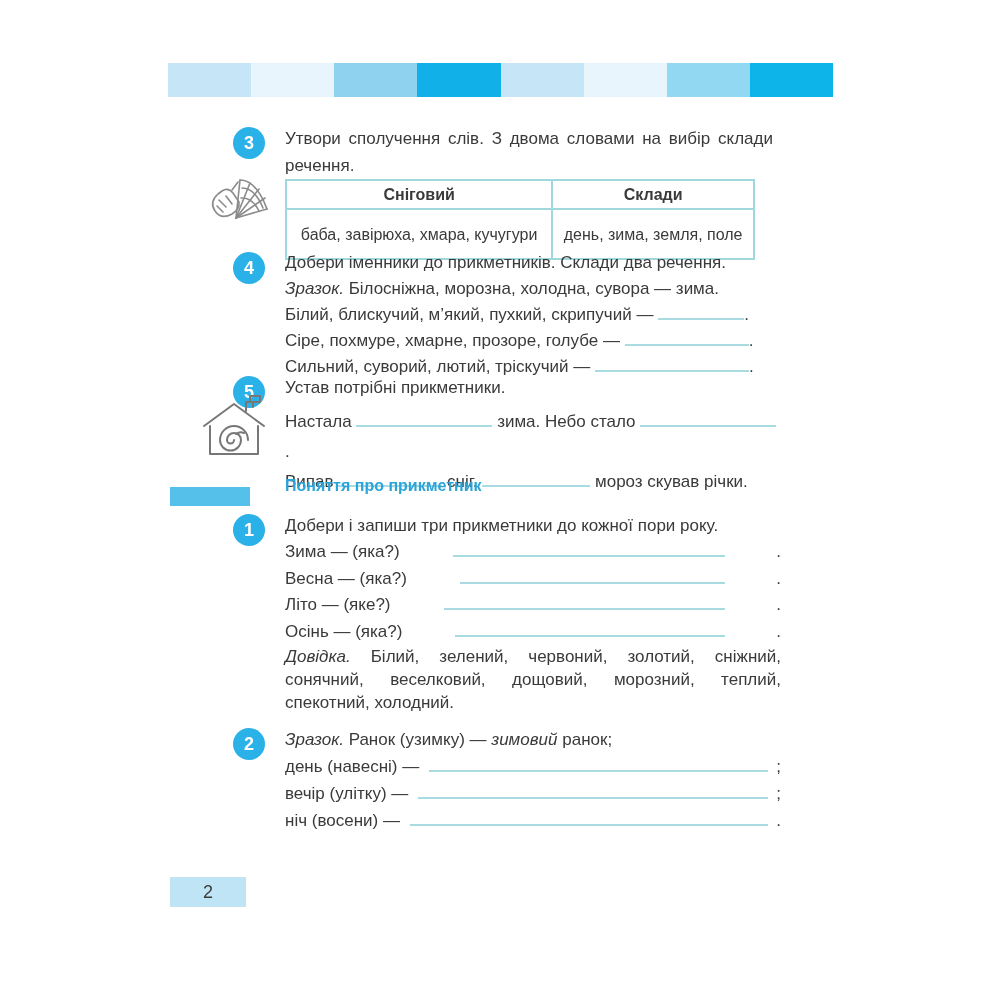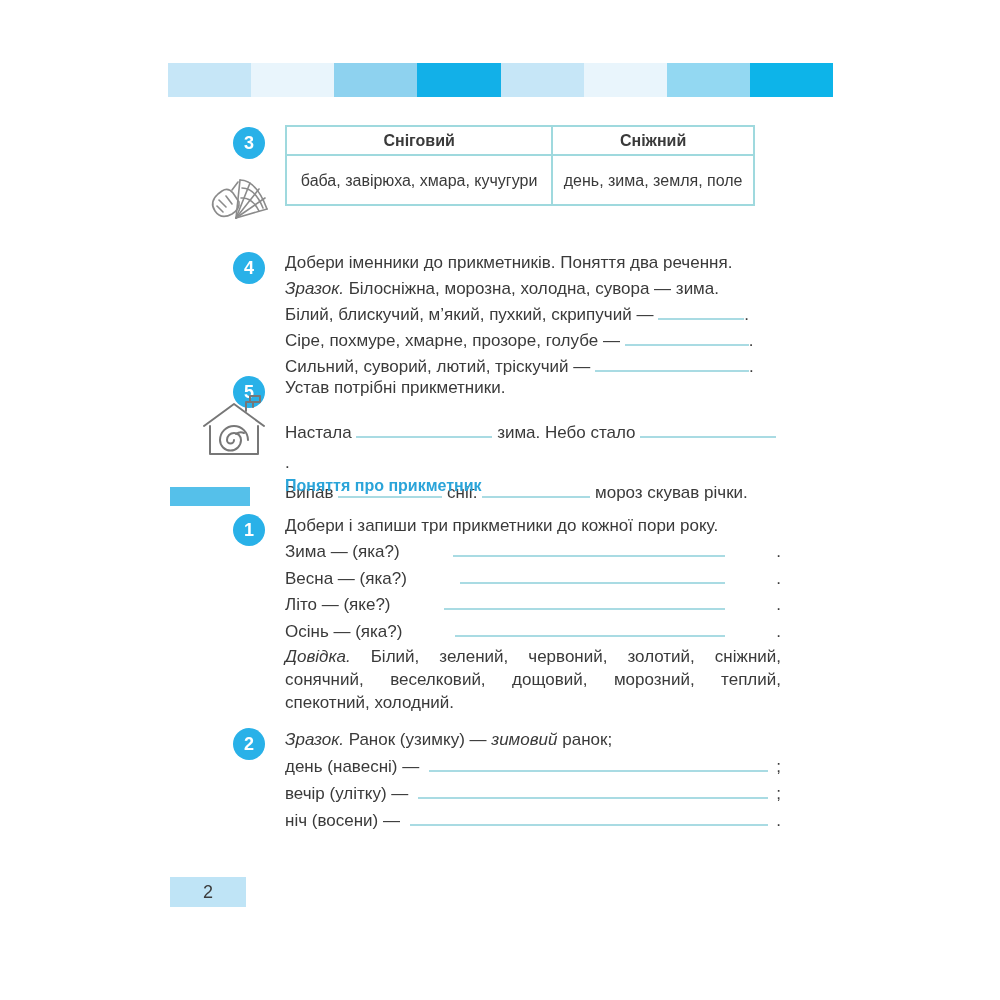--- a/index.html
+++ b/index.html
@@ -30,21 +30,21 @@
   th{height:29px;font-weight:bold;}
   td{height:50px;font-weight:normal;}
   
   #sec-bar{left:170px;top:487px;width:80px;height:19px;background:var(--section_bar);}
   #sec-title{left:285px;top:477px;font-size:16px;font-weight:bold;color:var(--section_title);}
   
   #ex3{left:233px;top:125px;width:540px;}
   #ex4{left:233px;top:250px;width:548px;}
   #ex4 .content{line-height:26px;}
   #ex5{left:233px;top:374px;width:548px;}
-  #ex5 .lines{line-height:30px;margin-top:17px;}
+  #ex5 .lines{line-height:30px;margin-top:6px;}
   #ex1{left:233px;top:512px;width:548px;}
   #ex1 .fline{line-height:26.5px;gap:43px;}
   #ex1 .hint{line-height:23px;}
   #ex2{left:233px;top:726px;width:548px;}
   #ex2 .content{line-height:27px;}
   
   #icon-writing{left:204px;top:168px;}
   #icon-house{left:196px;top:394px;}
   
   #page-tab{left:170px;top:877px;width:76px;height:30px;background:var(--page_tab_bg);
@@ -62,25 +62,26 @@
   <span style="background: rgb(233, 245, 252);"></span>
   <span style="background: rgb(147, 216, 242);"></span>
   <span style="background: rgb(13, 180, 233);"></span>
 </div>
 
 <div id="ex3" class="ex abs">
   <div class="badge">
     <span>3</span>
   </div>
   <div class="content">
+    <div class="just">Утвори сполучення слів. З двома словами на вибір склади речення.</div>
     <table>
       <tbody>
           <tr>
         <th>Сніговий</th>
-        <th>Сніжний</th>
+        <th>Склади</th>
       </tr>
       <tr>
         <td>баба, завірюха, хмара, кучугури</td>
         <td>день, зима, земля, поле</td>
       </tr>
     </tbody>
       </table>
   </div>
 </div>
 
@@ -102,21 +103,21 @@
       <path d="M28 22 l6 -8"></path>
     </g>
   </svg>
 </div>
 
 <div id="ex4" class="ex abs">
   <div class="badge">
     <span>4</span>
   </div>
   <div class="content">
-    <div>Добери іменники до прикметників. Поняття два речення.</div>
+    <div>Добери іменники до прикметників. Склади два речення.</div>
     <div><span class="it">Зразок.</span> <span>Білосніжна, морозна, холодна, сувора — зима.</span></div>
     <div><span>Білий, блискучий, м’який, пухкий, скрипучий —</span> <span class="blank" style="width:86px"></span><span>.</span></div>
     <div><span>Сіре, похмуре, хмарне, прозоре, голубе —</span> <span class="blank" style="width:124px"></span><span>.</span></div>
     <div><span>Сильний, суворий, лютий, тріскучий —</span> <span class="blank" style="width:154px"></span><span>.</span></div>
   </div>
 </div>
 
 <div id="ex5" class="ex abs">
   <div class="badge">
     <span>5</span>

